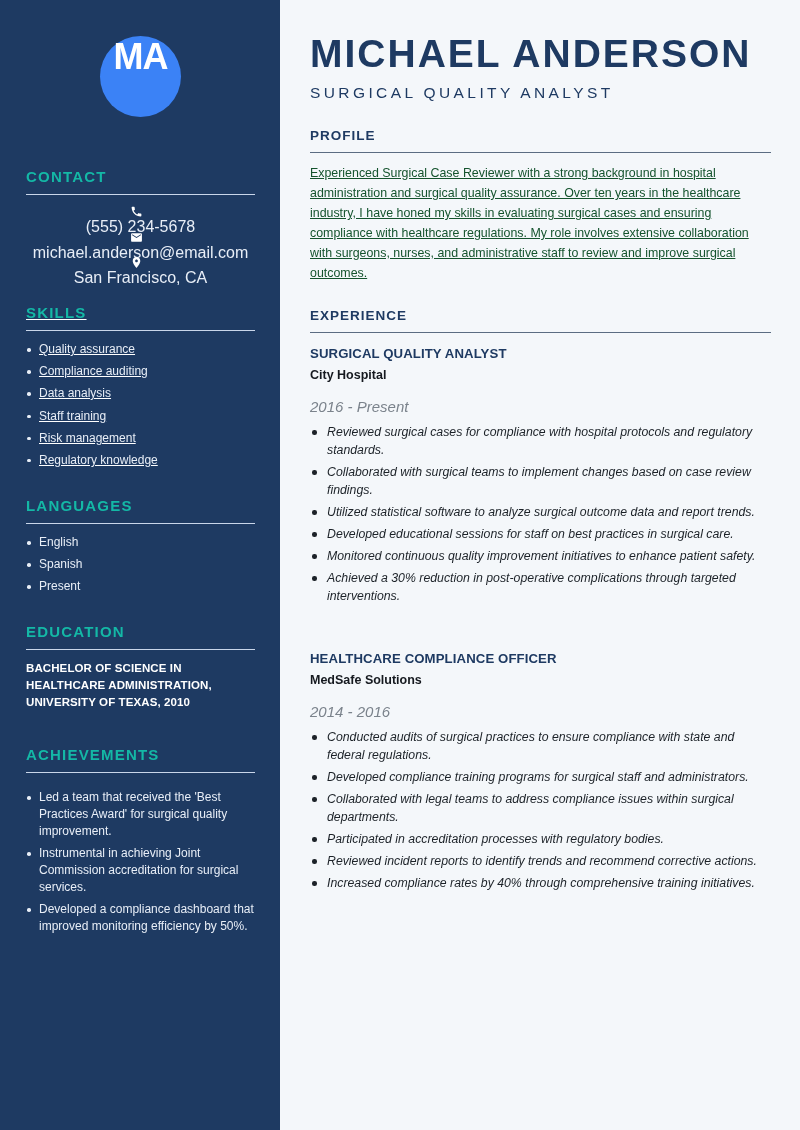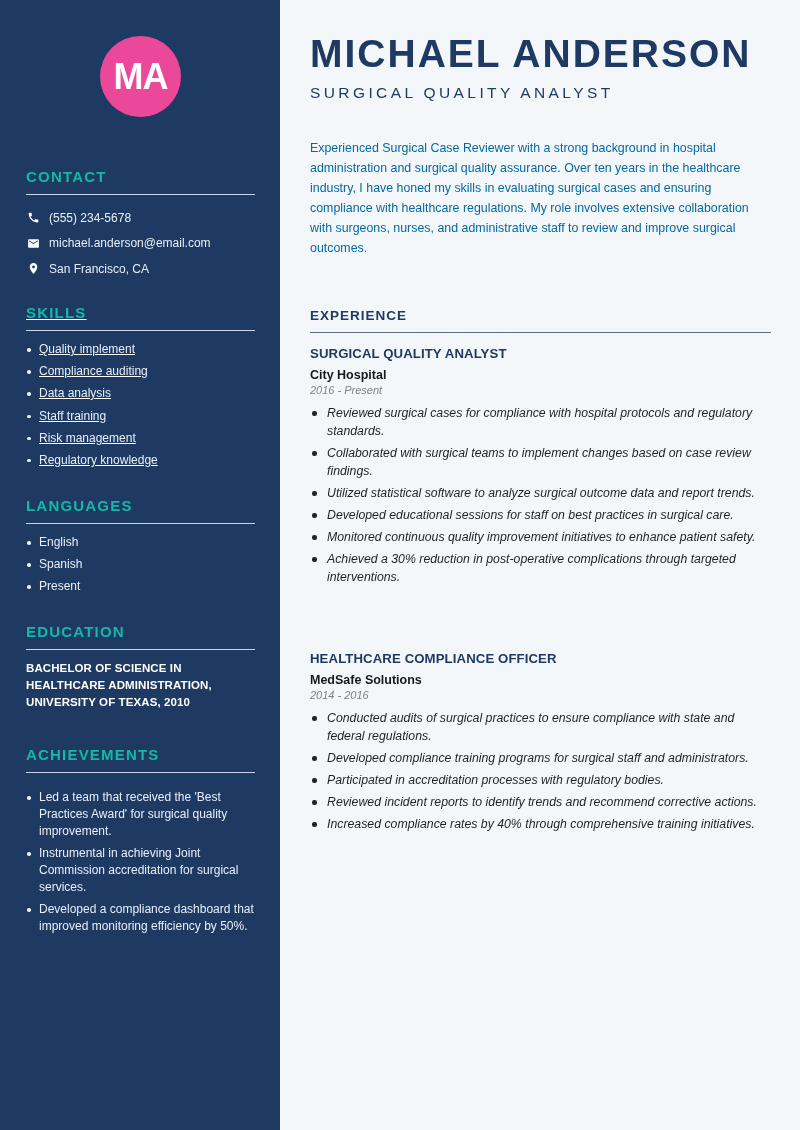--- a/index.html
+++ b/index.html
@@ -13,35 +13,35 @@
   .sidebar {
     position: absolute; left: 0; top: 0;
     width: 280px; height: 1130px;
     background: #1e3a62;
     color: #ffffff;
     padding: 0 26px;
   }
   .avatar {
     position: absolute; left: 100px; top: 36px;
     width: 81px; height: 81px; border-radius: 50%;
-    background: #ec4899;
-    display: flex; align-items: center; justify-content: center;
+    background: #3b82f6;
+    display: flex; justify-content: center;
     color: #ffffff; font-weight: bold; font-size: 36px;
     letter-spacing: -1px;
   }
   .side-section { position: absolute; left: 26px; width: 229px; }
   .side-title {
     font-size: 15px; font-weight: bold; letter-spacing: 1.2px;
     color: #14b8a6; padding-bottom: 9px;
     border-bottom: 1.5px solid #c9d6ea;
   }
   .contact-list { list-style: none; margin-top: 10px; }
   .contact-list li {
     display: flex; align-items: center; height: 25.5px;
-    font-size: 12px; color: #e8eef7;
+    font-size: 16px; color: #e8eef7; flex-direction: column;
   }
   .contact-list .ico { width: 14px; height: 14px; margin-right: 9px; display: inline-flex; align-items: center; justify-content: center; }
   .contact-list svg { width: 13px; height: 13px; fill: #ffffff; }
   .bullets { list-style: none; margin-top: 10px; }
   .bullets li {
     position: relative; padding-left: 13px;
     font-size: 12px; color: #e8eef7; line-height: 17px;
     margin-bottom: 5.2px;
   }
   .bullets li::before {
@@ -64,26 +64,26 @@
     font-size: 15.5px; color: #1e3a62; letter-spacing: 3.4px;
     white-space: nowrap;
   }
   .sec { position: absolute; left: 0; width: 461px; }
   .sec-title {
     font-size: 13.5px; font-weight: bold; color: #1e3a62;
     letter-spacing: 1px; padding-bottom: 9px;
     border-bottom: 1.5px solid #5b6c82;
   }
   .profile-text {
-    margin-top: 10px; font-size: 12.4px; line-height: 20px; color: #0369a1;
+    margin-top: 10px; font-size: 12.4px; line-height: 20px; color: #14532d; text-decoration: underline;
   }
   .job { position: absolute; left: 0; width: 461px; }
   .job-role { font-size: 13.2px; font-weight: bold; color: #1e3a62; letter-spacing: 0.1px; }
   .job-company { font-size: 12.5px; font-weight: bold; color: #15191f; margin-top: 7px; }
-  .job-dates { font-size: 11px; font-style: italic; color: #7b838c; margin-top: 2px; }
+  .job-dates { font-size: 15px; font-style: italic; color: #7b838c; margin-top: 16px; }
   .job-list { list-style: none; margin-top: 8px; }
   .job-list li {
     position: relative; padding-left: 17px;
     font-size: 12.3px; line-height: 18px; color: #1c2228;
     margin-bottom: 4px;
     font-style: italic;
   }
   .job-list li::before {
     content: ""; position: absolute; left: 2px; top: 7px;
     width: 4.5px; height: 4.5px; border-radius: 50%; background: #1c2228;
@@ -123,21 +123,21 @@
             </svg>
         </span>
         <span>San Francisco, CA</span>
       </li>
     </ul>
   </section>
 
   <section class="side-section" style="top:304px;text-decoration:underline;">
     <h2 class="side-title">SKILLS</h2>
     <ul class="bullets">
-      <li>Quality implement</li>
+      <li>Quality assurance</li>
       <li>Compliance auditing</li>
       <li>Data analysis</li>
       <li>Staff training</li>
       <li>Risk management</li>
       <li>Regulatory knowledge</li>
     </ul>
   </section>
 
   <section class="side-section" style="top:497px;">
     <h2 class="side-title">LANGUAGES</h2>
@@ -161,20 +161,21 @@
       <li>Developed a compliance dashboard that improved monitoring efficiency by 50%.</li>
     </ul>
   </section>
 </aside>
 
 <main class="main">
   <h1 class="name">MICHAEL ANDERSON</h1>
   <div class="job-title">SURGICAL QUALITY ANALYST</div>
 
   <section class="sec" style="top:128px;">
+    <h2 class="sec-title">PROFILE</h2>
     <p class="profile-text">Experienced Surgical Case Reviewer with a strong background in hospital administration and surgical quality assurance. Over ten years in the healthcare industry, I have honed my skills in evaluating surgical cases and ensuring compliance with healthcare regulations. My role involves extensive collaboration with surgeons, nurses, and administrative staff to review and improve surgical outcomes.</p>
   </section>
 
   <section class="sec" style="top:308px;">
     <h2 class="sec-title">EXPERIENCE</h2>
   </section>
 
   <article class="job" style="top:346px;">
     <div class="job-role">SURGICAL QUALITY ANALYST</div>
     <div class="job-company">City Hospital</div>
@@ -189,18 +190,19 @@
     </ul>
   </article>
 
   <article class="job" style="top:651px;">
     <div class="job-role">HEALTHCARE COMPLIANCE OFFICER</div>
     <div class="job-company">MedSafe Solutions</div>
     <div class="job-dates">2014 - 2016</div>
     <ul class="job-list">
       <li>Conducted audits of surgical practices to ensure compliance with state and federal regulations.</li>
       <li>Developed compliance training programs for surgical staff and administrators.</li>
+      <li>Collaborated with legal teams to address compliance issues within surgical departments.</li>
       <li>Participated in accreditation processes with regulatory bodies.</li>
       <li>Reviewed incident reports to identify trends and recommend corrective actions.</li>
       <li>Increased compliance rates by 40% through comprehensive training initiatives.</li>
     </ul>
   </article>
 </main>
 
 </body></html>

